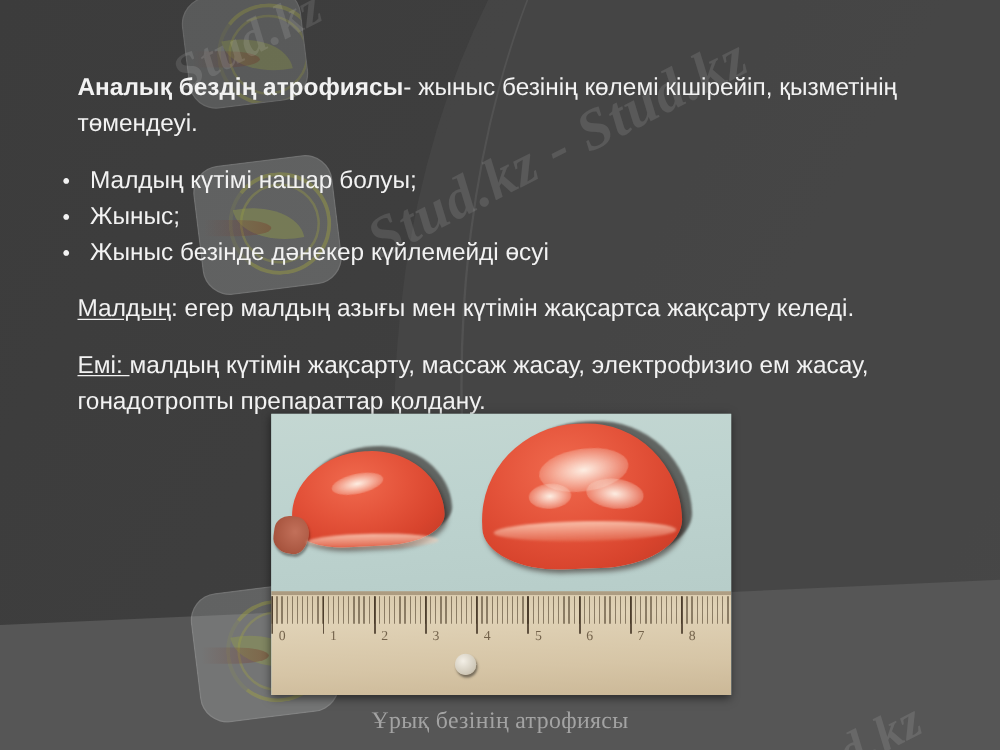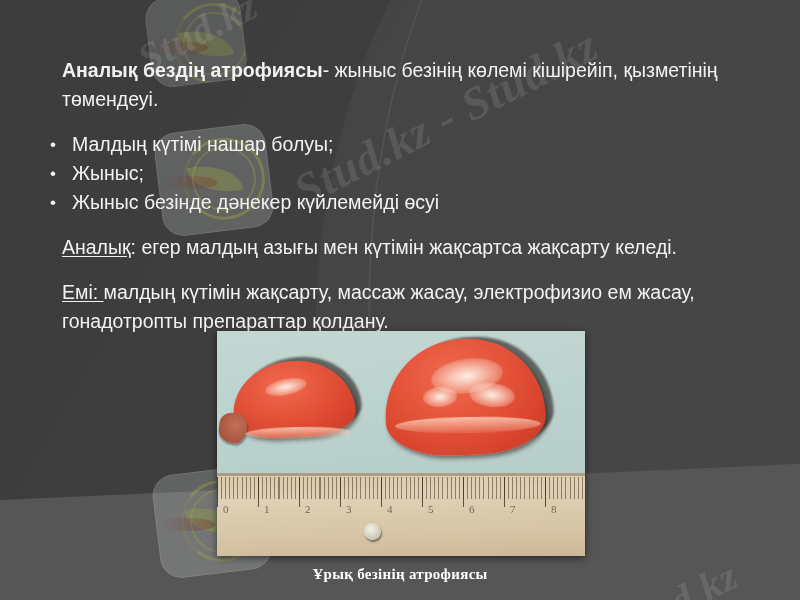--- a/index.html
+++ b/index.html
@@ -249,23 +249,23 @@
     box-shadow:1px 2px 2px rgba(20,8,4,.4);
   }
 
   
   #caption {
     position:absolute;
     left:0; top:566px;
     width:800px;
     text-align:center;
     font-family:"Liberation Serif", serif;
-    font-weight:bold;
-    font-size:15px;
-    color:#ffffff;
+    font-weight:normal;
+    font-size:19px;
+    color:#a3a3a3;
     letter-spacing:.3px;
   }
 </style>
 </head>
 <body>
 
 <div id="slide">
 
   <div class="bg-dark-base"></div>
   <div class="bg-wedge-right"></div>
@@ -310,21 +310,21 @@
     <div class="bullet-row">
       <span class="bullet-mark">•</span>
       <span class="bullet-text">Жыныс;</span>
     </div>
     <div class="bullet-row">
       <span class="bullet-mark">•</span>
       <span class="bullet-text">Жыныс безінде дәнекер күйлемейді өсуі</span>
     </div>
 
 
-    <p class="para"><span class="u">Аналық</span><span>: егер малдың азығы мен күтімін жақсартса жақсарту келеді.</span></p>
+    <p class="para"><span class="u">Малдың</span><span>: егер малдың азығы мен күтімін жақсартса жақсарту келеді.</span></p>
 
     <p class="para"><span class="u">Емі: </span><span>малдың күтімін жақсарту, массаж жасау, электрофизио ем жасау, гонадотропты препараттар қолдану.</span></p>
   </div>
 
   <div id="photo-wrap">
     <div class="ph-sky"></div>
 
     <div class="spec-shadow sh-left"></div>
     <div class="spec-shadow sh-right"></div>
 

